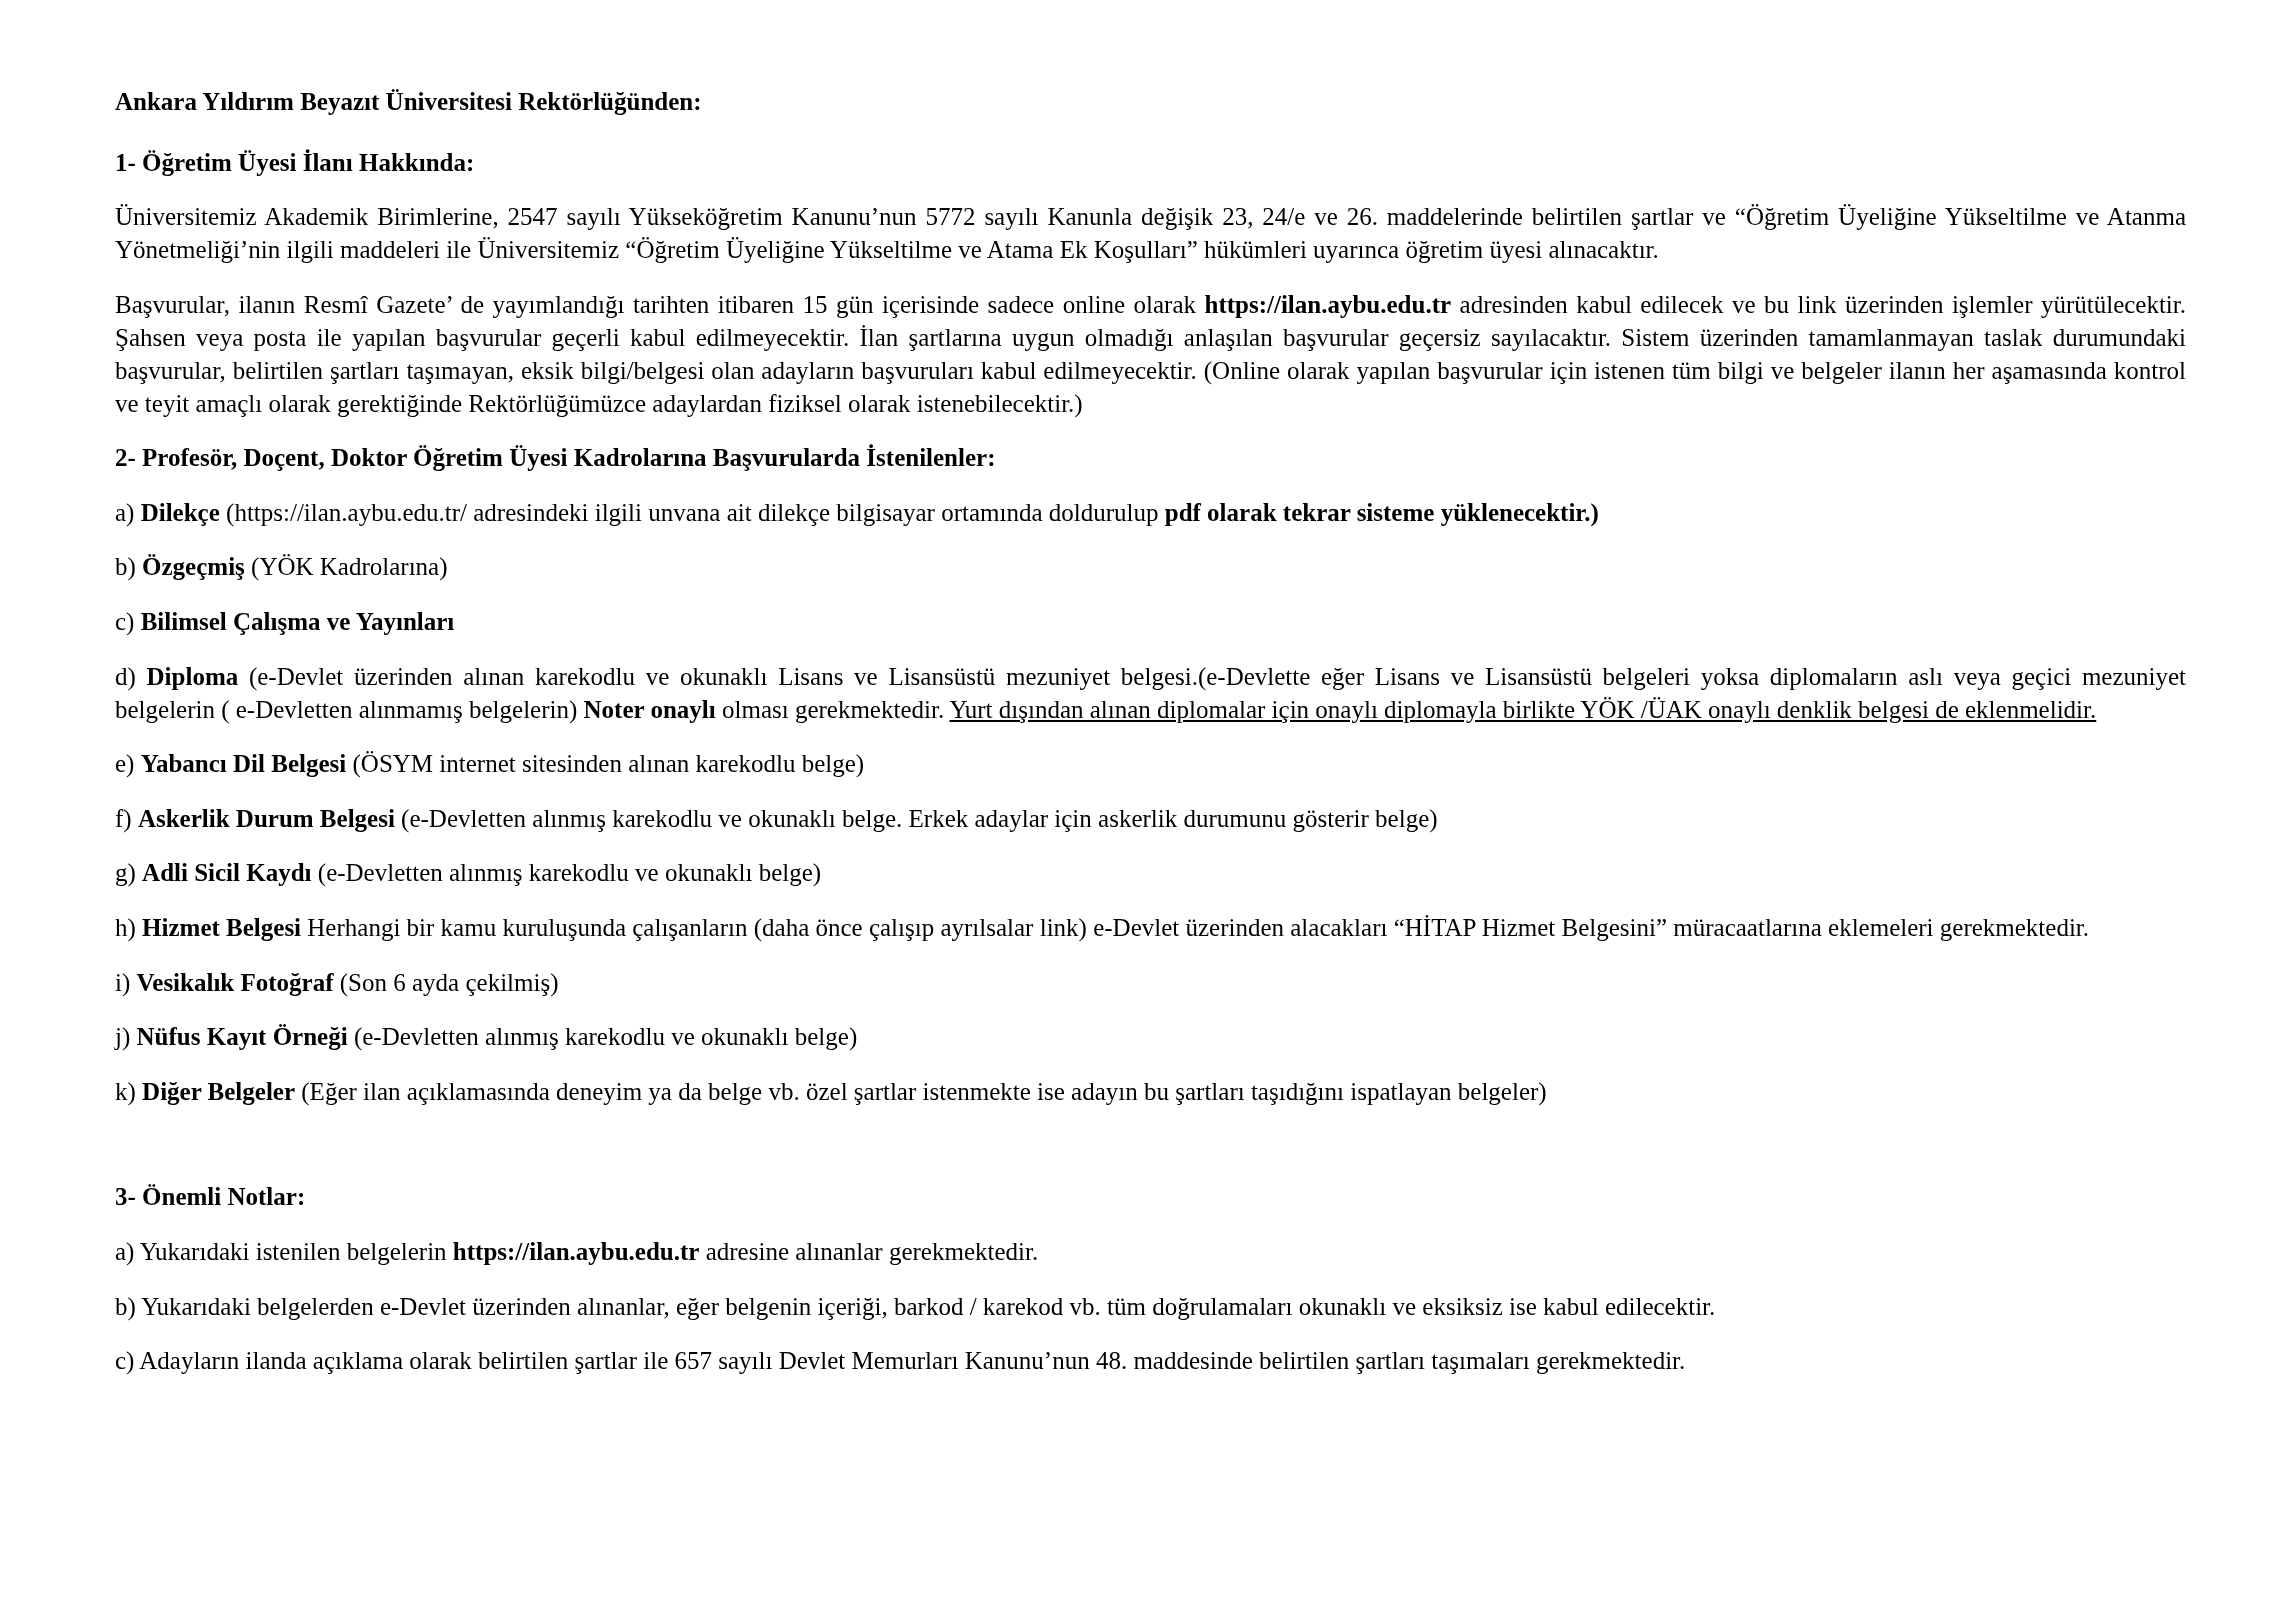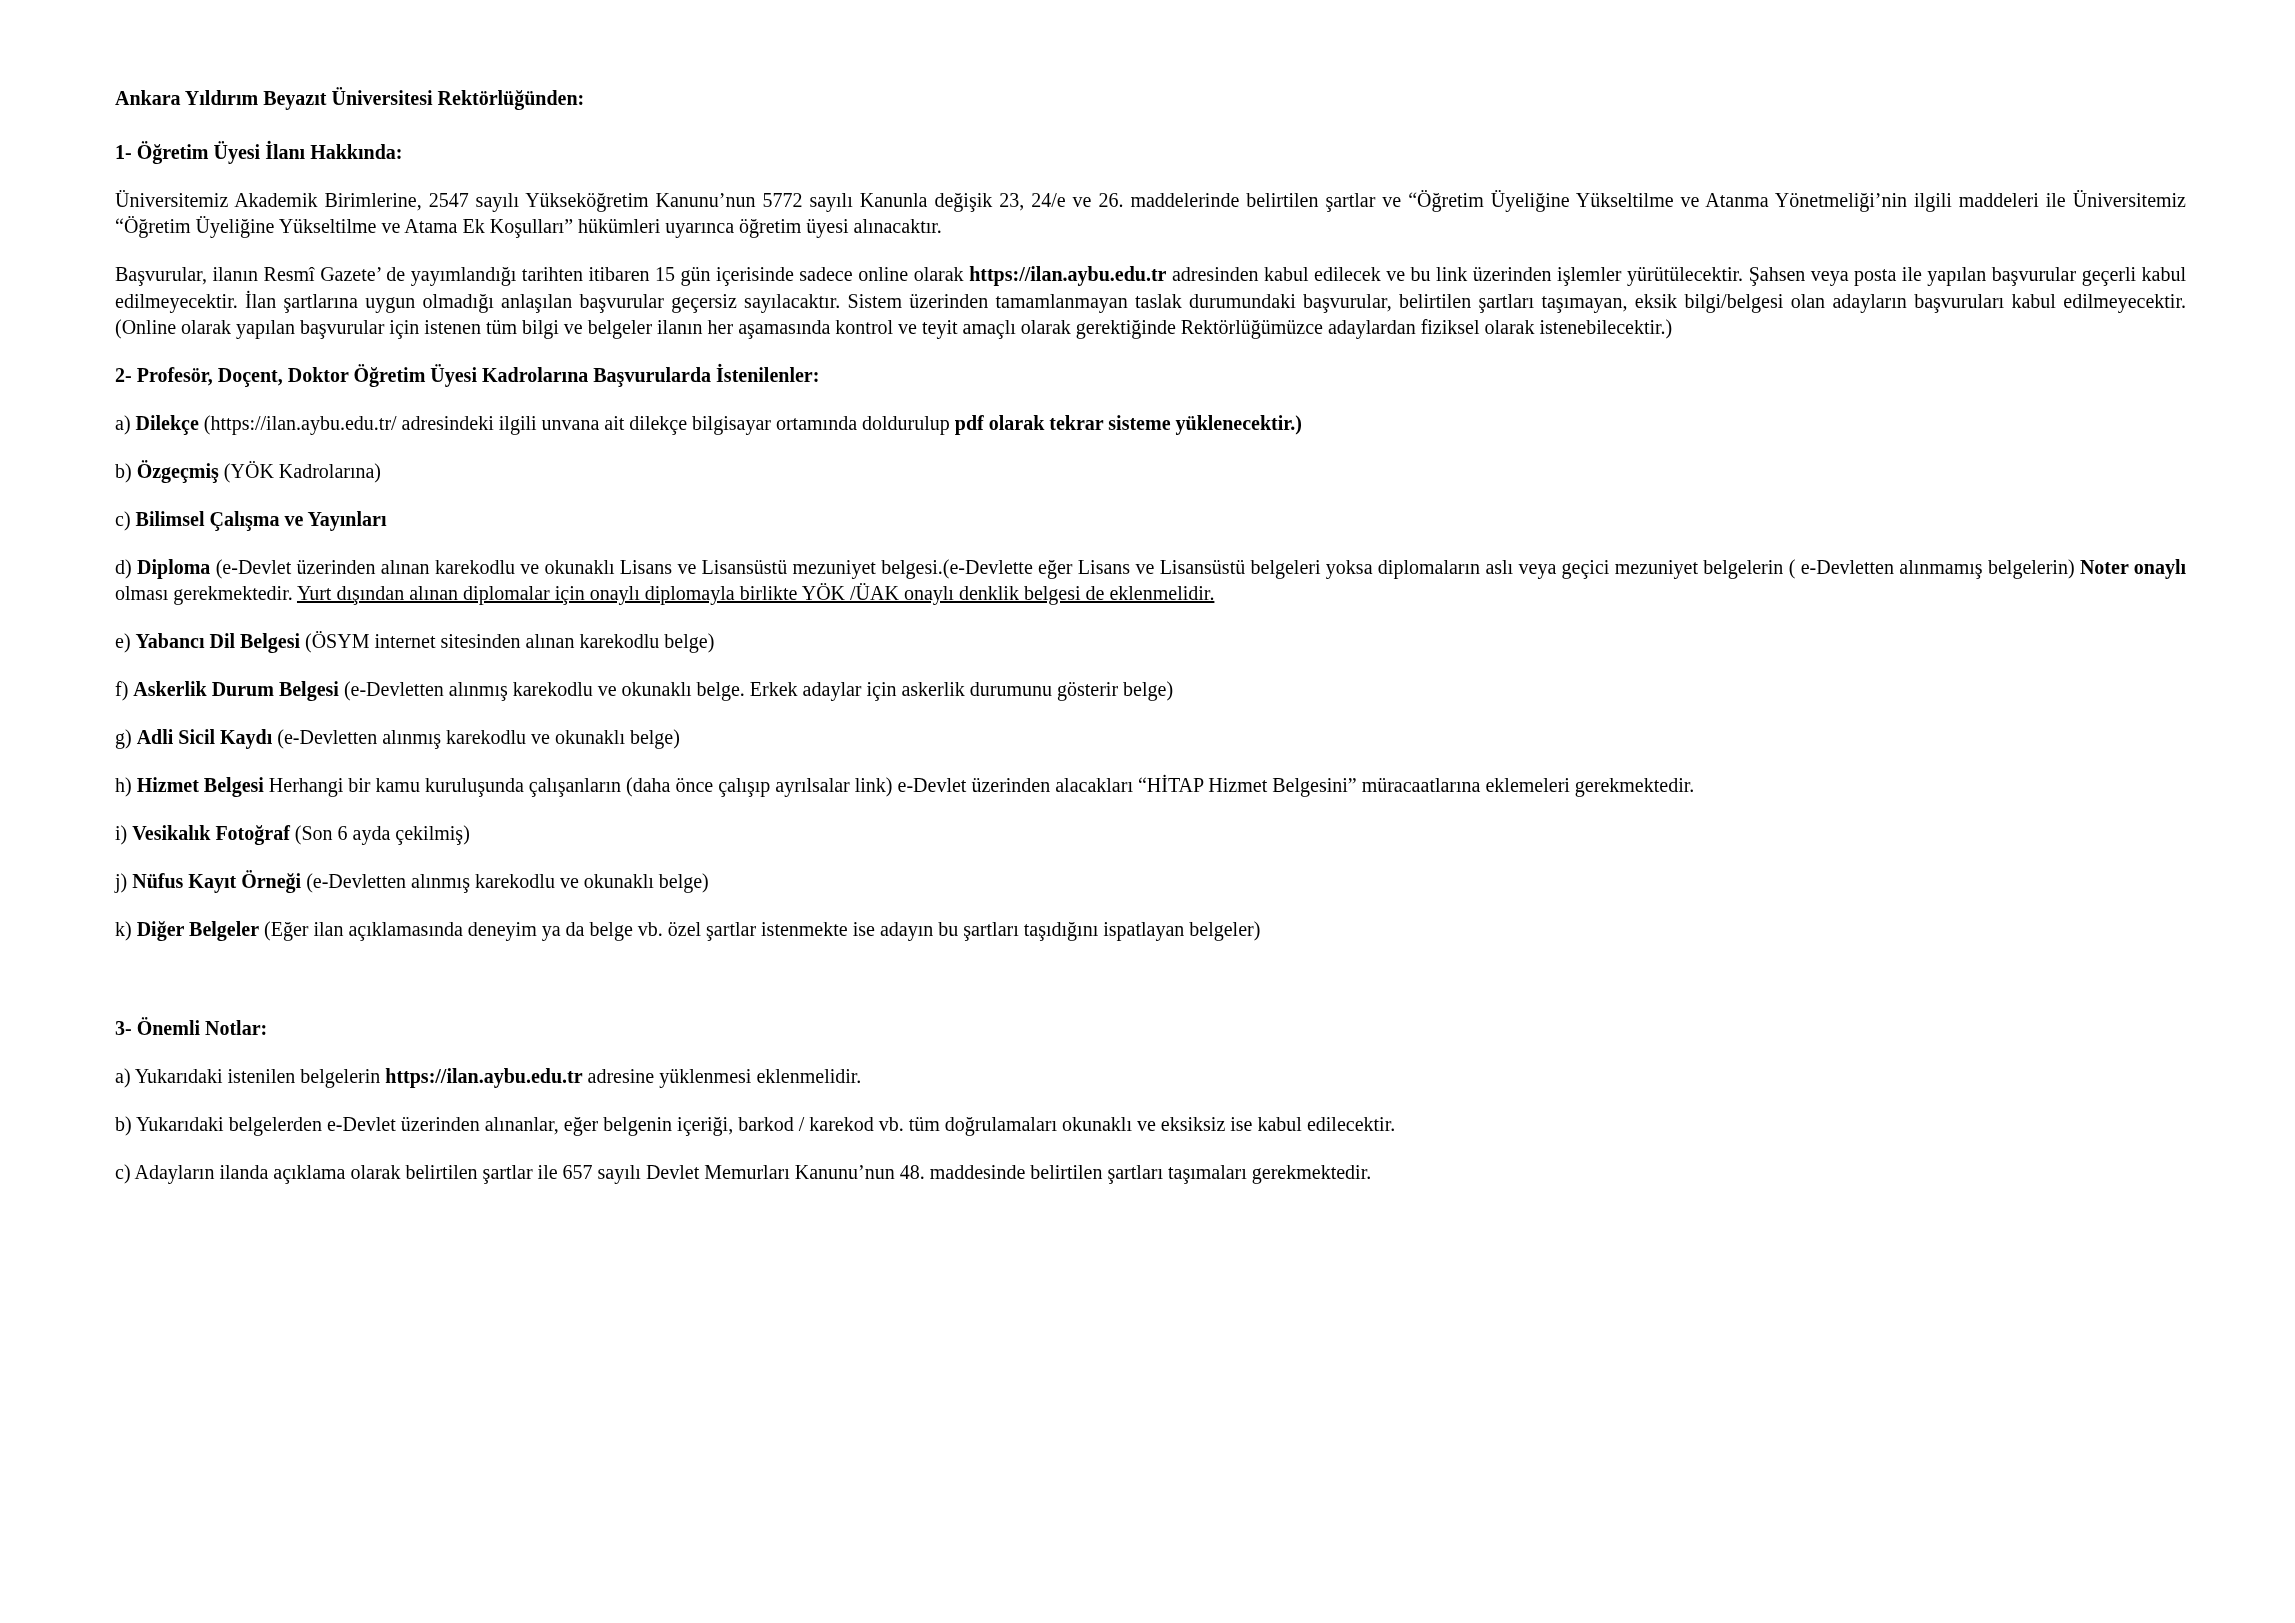--- a/index.html
+++ b/index.html
@@ -19,21 +19,21 @@
     width: 2295px;
     height: 1623px;
     padding: 85px 115px 0 115px;
     background: #ffffff;
   }
   .doc {
     width: 2071px;
   }
   p {
     margin: 0 0 21.6px 0;
-    font-size: 20px;
+    font-size: 25px;
     line-height: 1.32;
     text-align: justify;
     text-justify: inter-word;
     hyphens: none;
   }
   p.title {
     margin-bottom: 27.5px;
   }
   .b { font-weight: bold; }
   .bu { font-weight: normal; text-decoration: underline; }
@@ -74,21 +74,21 @@
     <p><span>i) </span><span class="b">Vesikalık Fotoğraf</span><span> (Son 6 ayda çekilmiş)</span></p>
 
     <p><span>j) </span><span class="b">Nüfus Kayıt Örneği</span><span> (e-Devletten alınmış karekodlu ve okunaklı belge)</span></p>
 
     <p><span>k) </span><span class="b">Diğer Belgeler</span><span> (Eğer ilan açıklamasında deneyim ya da belge vb. özel şartlar istenmekte ise adayın bu şartları taşıdığını ispatlayan belgeler)</span></p>
 
     <div class="spacer-block"></div>
 
     <p class="b">3- Önemli Notlar:</p>
 
-    <p><span>a) Yukarıdaki istenilen belgelerin </span><span class="b">https://ilan.aybu.edu.tr</span><span> adresine yüklenmesi eklenmelidir.</span></p>
+    <p><span>a) Yukarıdaki istenilen belgelerin </span><span class="b">https://ilan.aybu.edu.tr</span><span> adresine alınanlar gerekmektedir.</span></p>
 
     <p>b) Yukarıdaki belgelerden e-Devlet üzerinden alınanlar, eğer belgenin içeriği, barkod / karekod vb. tüm doğrulamaları okunaklı ve eksiksiz ise kabul edilecektir.</p>
 
     <p>c) Adayların ilanda açıklama olarak belirtilen şartlar ile 657 sayılı Devlet Memurları Kanunu’nun 48. maddesinde belirtilen şartları taşımaları gerekmektedir.</p>
 
   </div>
 </div>
 
 
 </body></html>

